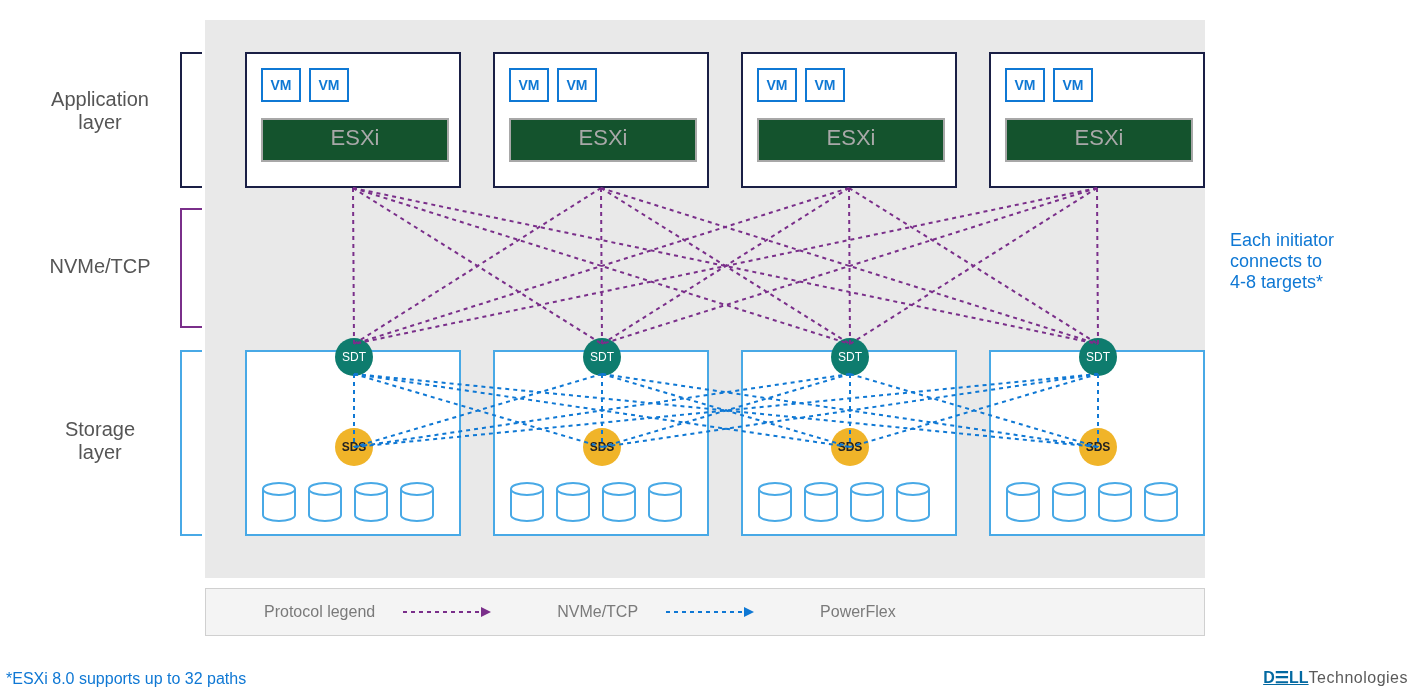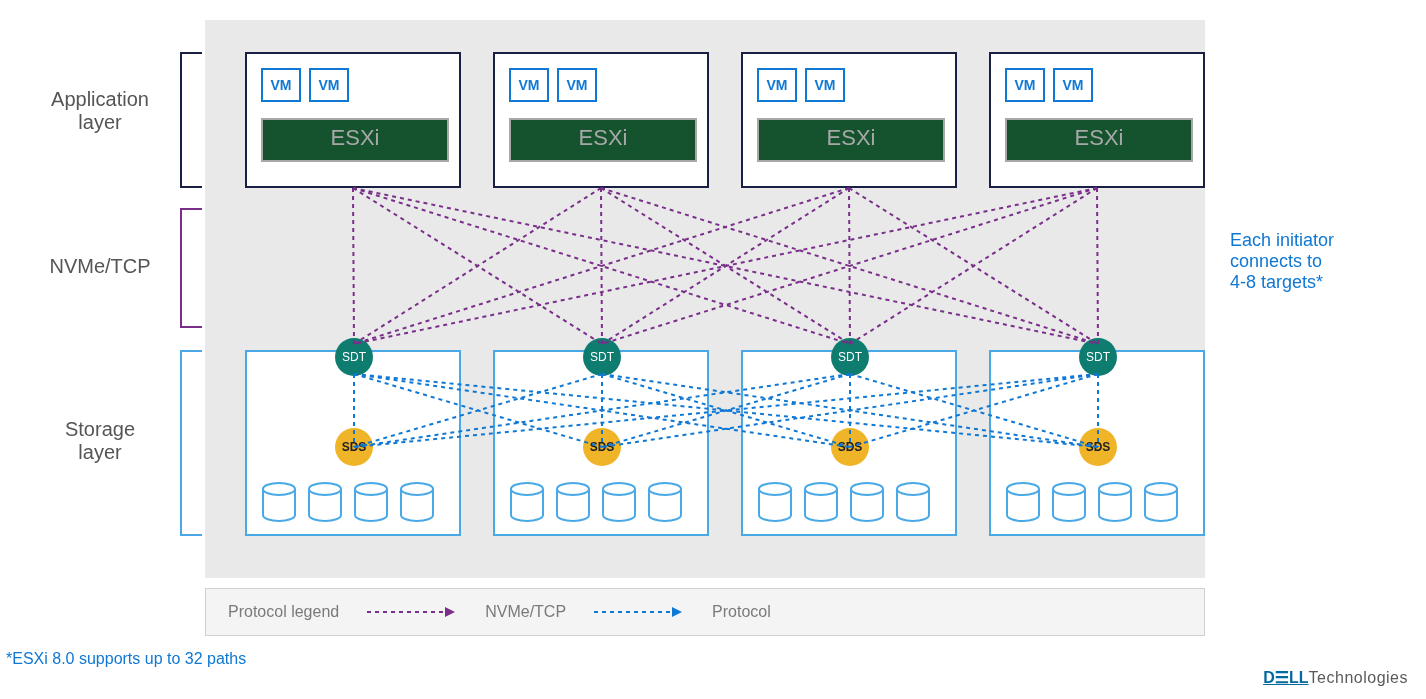--- a/index.html
+++ b/index.html
@@ -9,22 +9,22 @@
   .bracket { position: absolute; border: 2px solid; border-right: none; }
   .host-box { position: absolute; background: #fff; border: 2px solid #1a1f45; padding-left: 44px; }
   .vm { position: absolute; width: 40px; height: 34px; border: 2px solid #0f78d4; color: #0f78d4; font-size: 14px; font-weight: 600; text-align: center; line-height: 30px; background: #fff; }
   .esxi { position: absolute; border: 2px solid #a8a8a8; background: #14532d; color: #a8a8a8; font-size: 22px; text-align: center; line-height: 36px; }
   .storage-box { position: absolute; background: #fff; border: 2px solid #48a9e6; }
   .disk { position: absolute; width: 36px; height: 40px; }
   .sdt { position: absolute; width: 38px; height: 38px; border-radius: 50%; background: #0e7c6e; color: #fff; font-size: 12px; font-weight: 400; text-align: center; line-height: 38px; }
   .sds { position: absolute; width: 38px; height: 38px; border-radius: 50%; background: #f0b429; color: #222; font-size: 12px; font-weight: 700; text-align: center; line-height: 38px; }
   .note { position: absolute; color: #0f78d4; font-size: 18px; }
   .legend { position: absolute; left: 205px; top: 588px; width: 1000px; height: 48px; background: #f4f4f4; border: 1px solid #d0d0d0; display: flex; align-items: center; padding: 0 22px; gap: 28px; }
-  .legend span { color: #7a7a7a; font-size: 16px; }
-  .footnote { position: absolute; left: 6px; top: 650px; color: #0f78d4; font-size: 16px; }
+  .legend span { color: #7a7a7a; font-size: 16px; margin-left: 36px; }
+  .footnote { position: absolute; left: 6px; top: 670px; color: #0f78d4; font-size: 16px; }
   .logo { position: absolute; right: 18px; top: 668px; color: #5a5a5a; font-size: 16px; letter-spacing: .5px; }
   .logo b { color: #0369a1; font-weight: 600; letter-spacing: 0; text-decoration: underline; }
   svg.lines { position: absolute; left: 205px; top: 20px; width: 1000px; height: 558px; pointer-events: none; }
 </style>
 </head>
 <body>
 
 <div class="stage"></div>
 
 <div class="layer-label" style="left:25px; top:88px; width:150px;">
@@ -207,19 +207,19 @@
   <span>Protocol legend</span>
   <svg width="90" height="14">
     <line x1="0" y1="7" x2="78" y2="7" stroke="#7a2f8a" stroke-width="2" stroke-dasharray="4 4"></line>
     <path d="M78,2 L88,7 L78,12 z" fill="#7a2f8a"></path>
   </svg>
   <span>NVMe/TCP</span>
   <svg width="90" height="14">
     <line x1="0" y1="7" x2="78" y2="7" stroke="#0f78d4" stroke-width="2" stroke-dasharray="4 4"></line>
     <path d="M78,2 L88,7 L78,12 z" fill="#0f78d4"></path>
   </svg>
-  <span>Protocol</span>
+  <span>PowerFlex</span>
 </div>
 
 <div class="footnote">*ESXi 8.0 supports up to 32 paths</div>
 <div class="logo">
   <b>D☰LL</b><span>Technologies</span>
 </div>
 
 </body></html>

